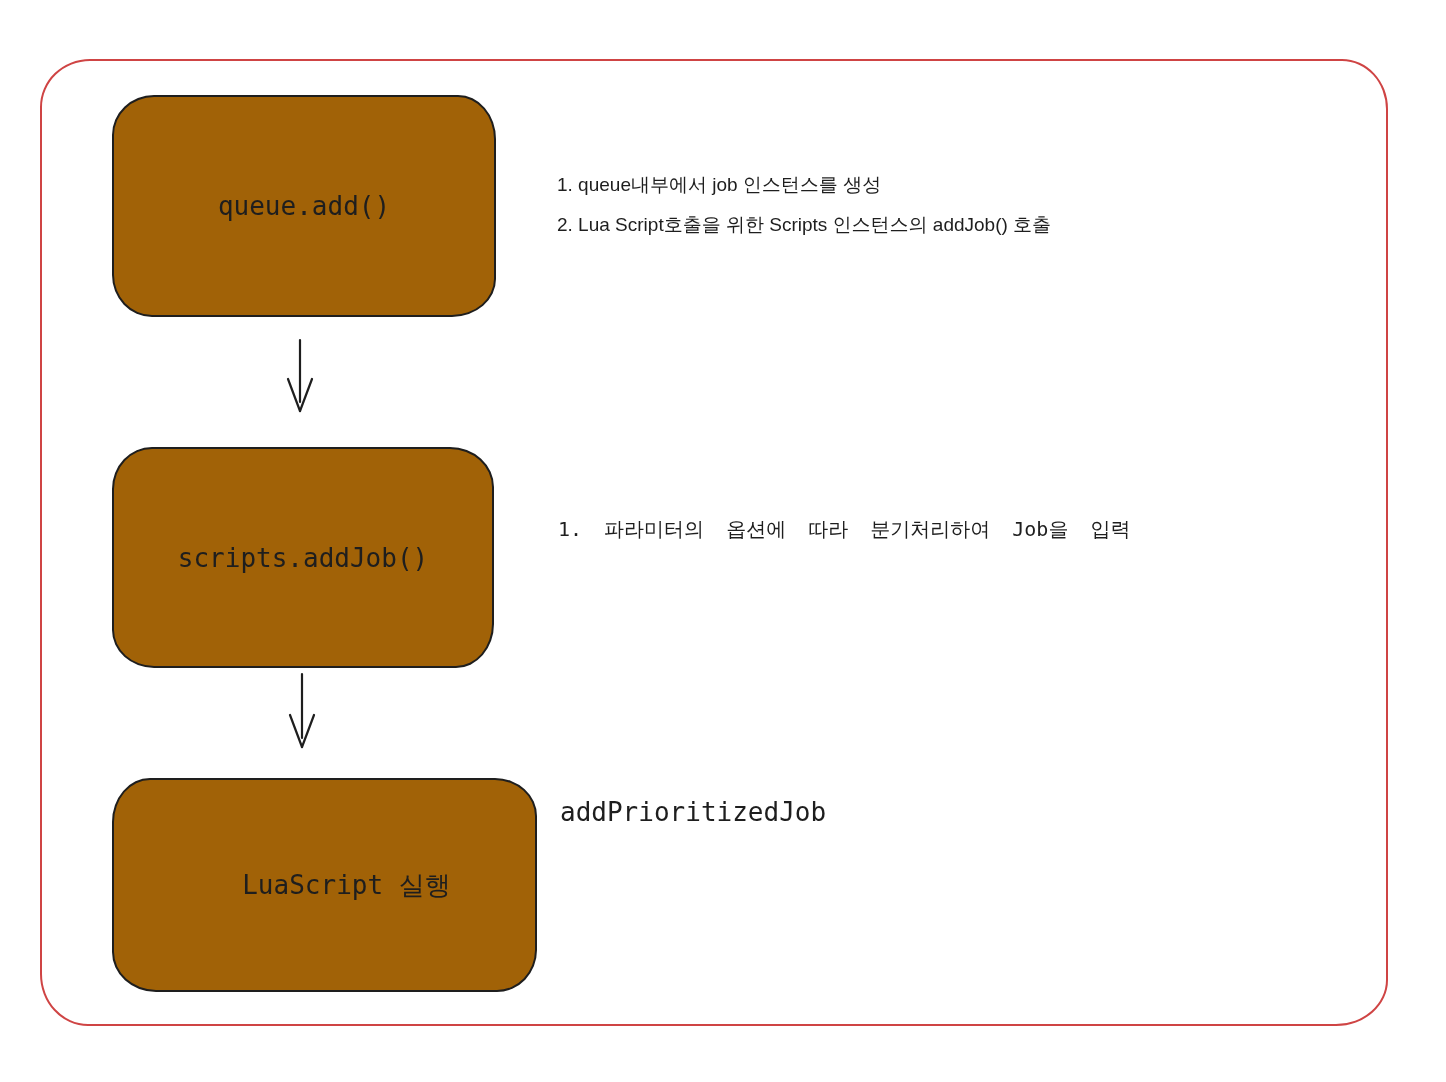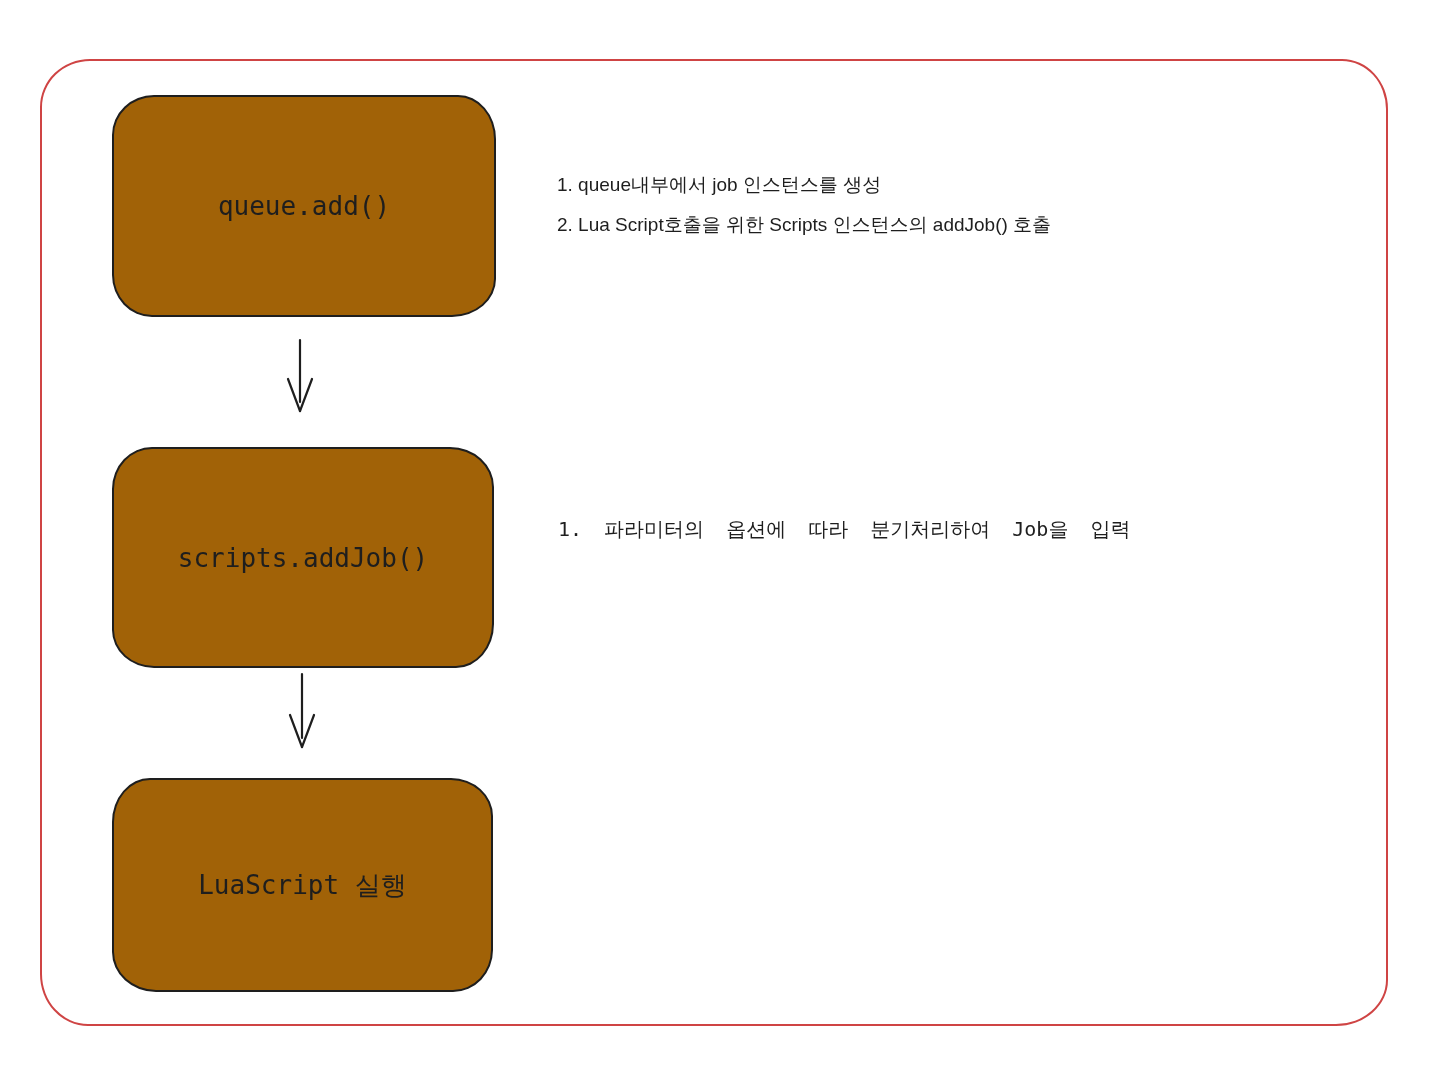--- a/index.html
+++ b/index.html
@@ -35,21 +35,21 @@
     align-items: center;
     justify-content: center;
     font-family: "DejaVu Sans Mono", monospace;
     font-size: 26px;
     letter-spacing: 0px;
     color: #1e1e1e;
     white-space: nowrap;
   }
   .node-1 { left: 112px; top: 95px;  width: 380px; height: 218px; }
   .node-2 { left: 112px; top: 431px; width: 378px; height: 217px; border-radius: 40px 44px 38px 42px / 42px 40px 44px 38px; margin-top: 16px; }
-  .node-3 { left: 112px; top: 778px; width: 377px; height: 210px; border-radius: 38px 42px 40px 44px / 44px 38px 42px 40px; }
+  .node-3 { left: 112px; top: 778px; width: 377px; height: 210px; border-radius: 38px 42px 40px 44px / 44px 38px 42px 40px; padding-left: 44px; }
   .arrow {
     position: absolute;
   }
   .arrow-1 { left: 284px; top: 338px; }
   .arrow-2 { left: 286px; top: 672px; }
   .note {
     position: absolute;
     color: #1e1e1e;
   }
   .note-1 {
@@ -110,15 +110,16 @@
   <div class="note note-1">
     <div>1. queue내부에서 job 인스턴스를 생성</div>
     <div>2. Lua Script호출을 위한 Scripts 인스턴스의 addJob() 호출</div>
   </div>
 
   <div class="note note-2">
     <div>1. 파라미터의 옵션에 따라 분기처리하여 Job을 입력</div>
   </div>
 
   <div class="note note-3">
+    <div>addPrioritizedJob</div>
   </div>
 
 </div>
 
 </body></html>

